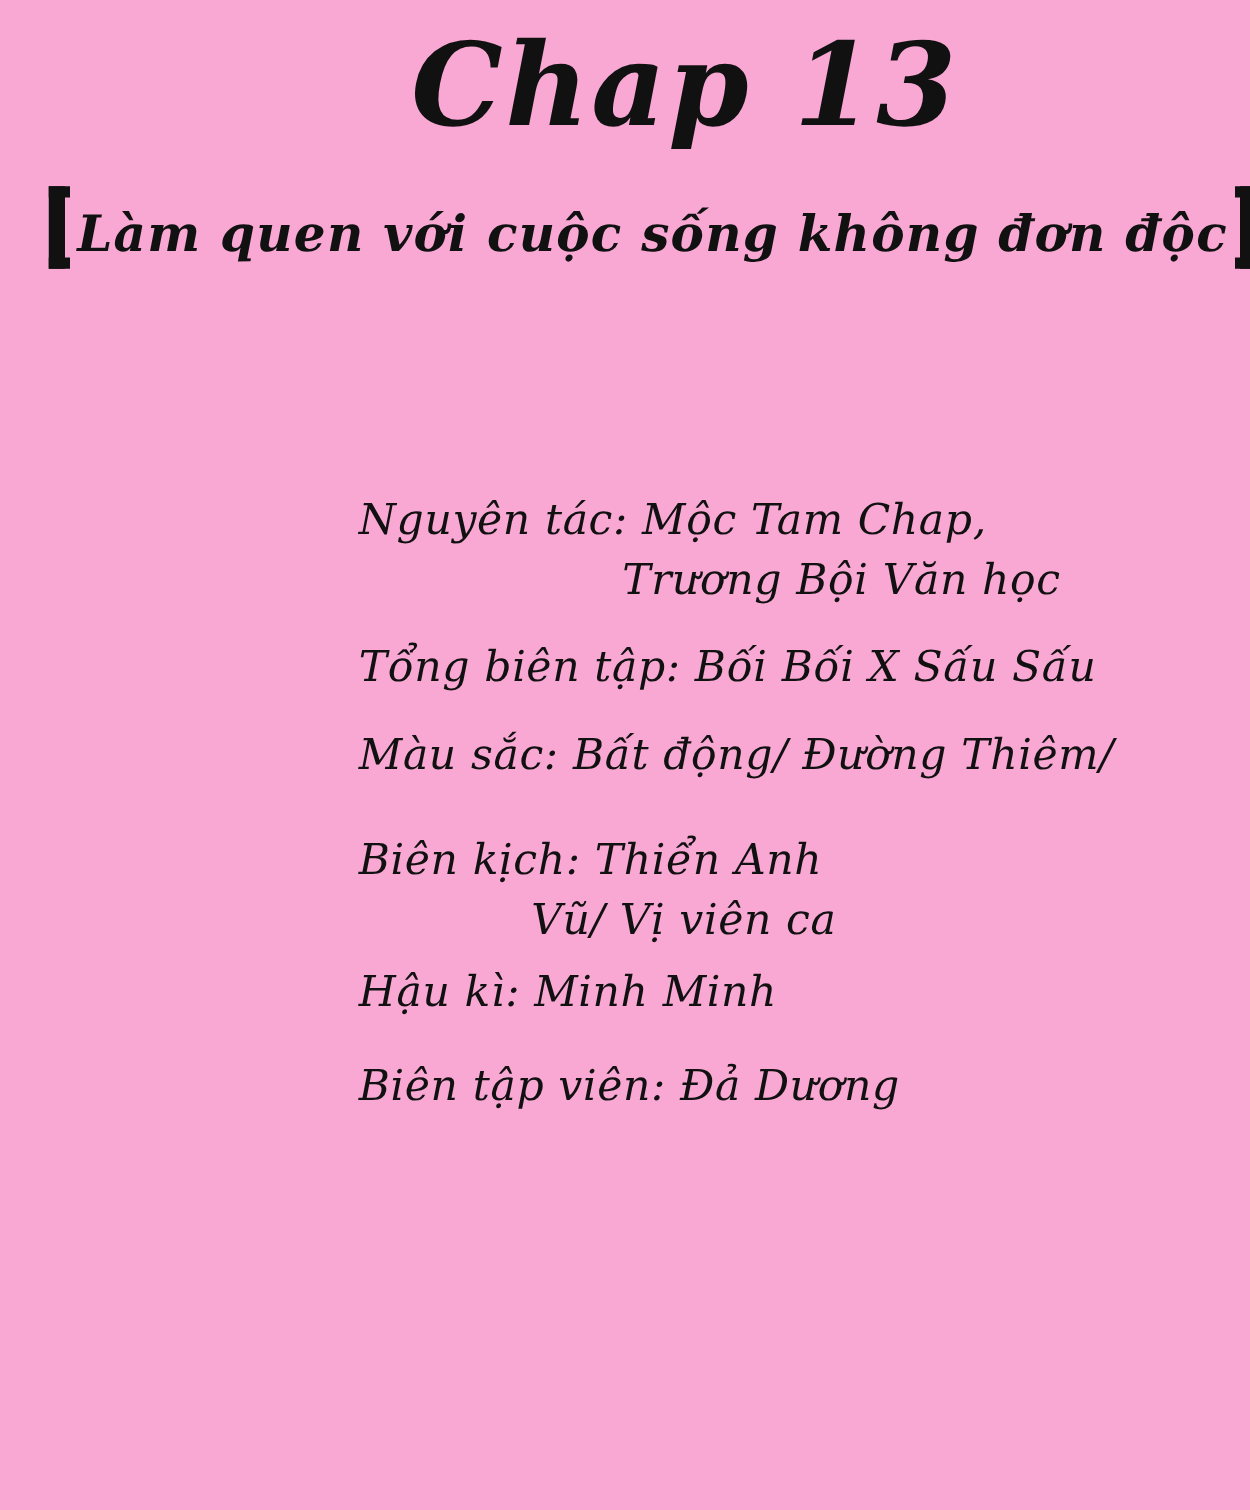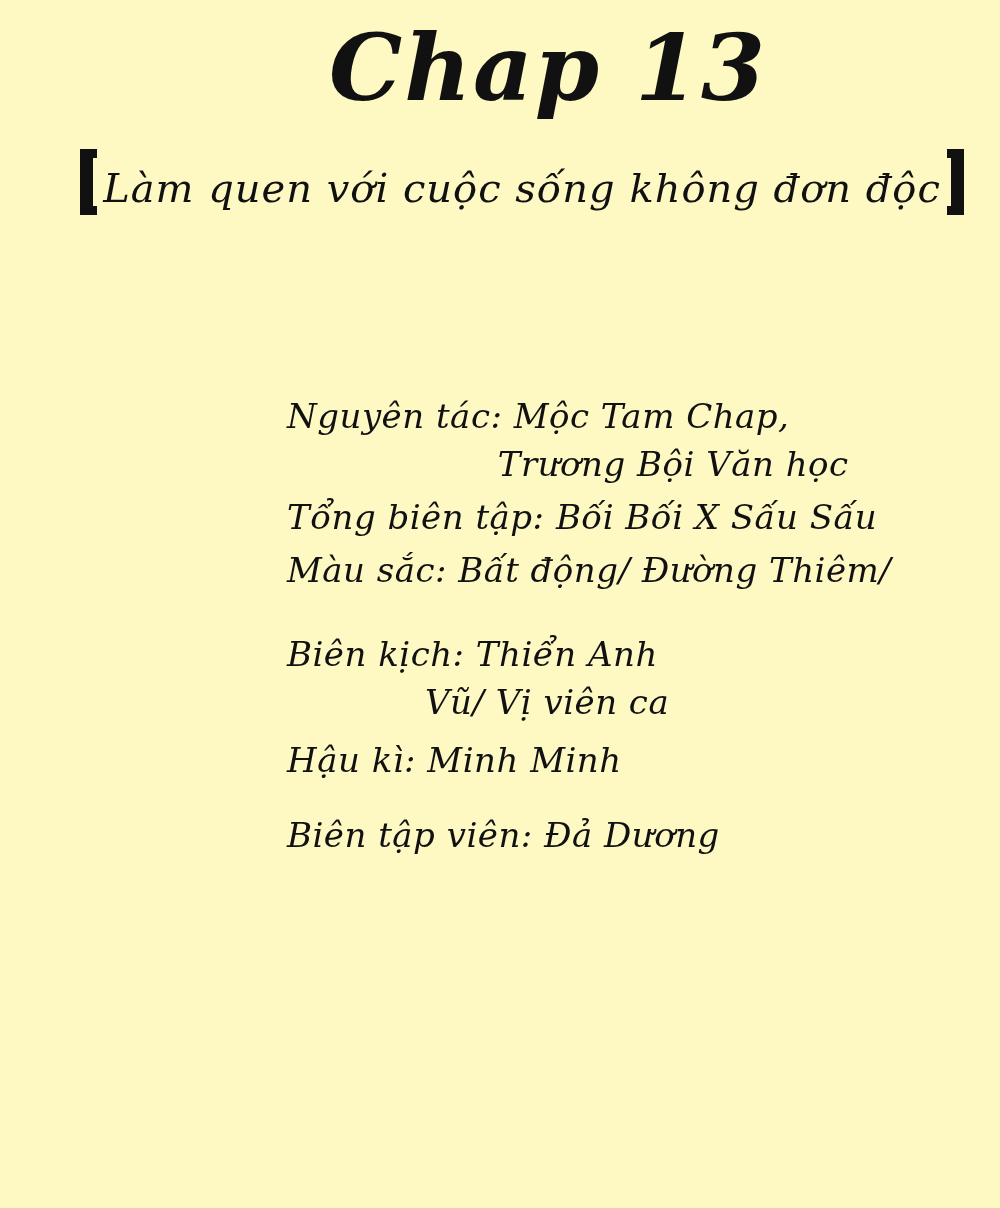--- a/index.html
+++ b/index.html
@@ -1,21 +1,21 @@
 <!DOCTYPE html>
 <html><head>
 <meta charset="utf-8">
 <style>
   * { margin: 0; padding: 0; box-sizing: border-box; }
   html, body { background: #ffffff; }
   .page {
     position: relative;
     width: 1000px;
     height: 1208px;
-    background: #fef9c3;
+    background: #f9a8d4;
     overflow: hidden;
     font-family: "DejaVu Serif", serif;
     color: #111111;
   }
   .chapter-title {
     position: absolute;
     top: 12px;
     left: 0;
     width: 100%;
     text-align: center;
@@ -50,39 +50,39 @@
   }
   .bracket.close {
     border-right: 13px solid #111111;
     border-top: 9px solid #111111;
     border-bottom: 9px solid #111111;
     margin-left: 6px;
   }
   .subtitle-text {
     font-size: 40px;
     font-style: italic;
-    font-weight: normal;
+    font-weight: bold;
     letter-spacing: 1px;
     white-space: nowrap;
     margin-top: 11px;
   }
   .credits {
     position: absolute;
     top: 392px;
     left: 287px;
     font-size: 34px;
     font-style: italic;
     line-height: 48px;
     letter-spacing: 0.5px;
     white-space: nowrap;
   }
   .credit-line { display: block; }
   .indent-cont-1 { padding-left: 168px; text-align: center; }
   .indent-cont-2 { padding-left: 138px; }
-  .gap-sm { margin-top: 5px; }
+  .gap-sm { margin-top: 22px; }
   .gap-md { margin-top: 10px; }
   .gap-lg { margin-top: 27px; }
   .gap-xl { margin-top: 36px; }
 </style>
 </head>
 <body>
 
 <div class="page">
 
   <div class="chapter-title">Chap 13</div>

